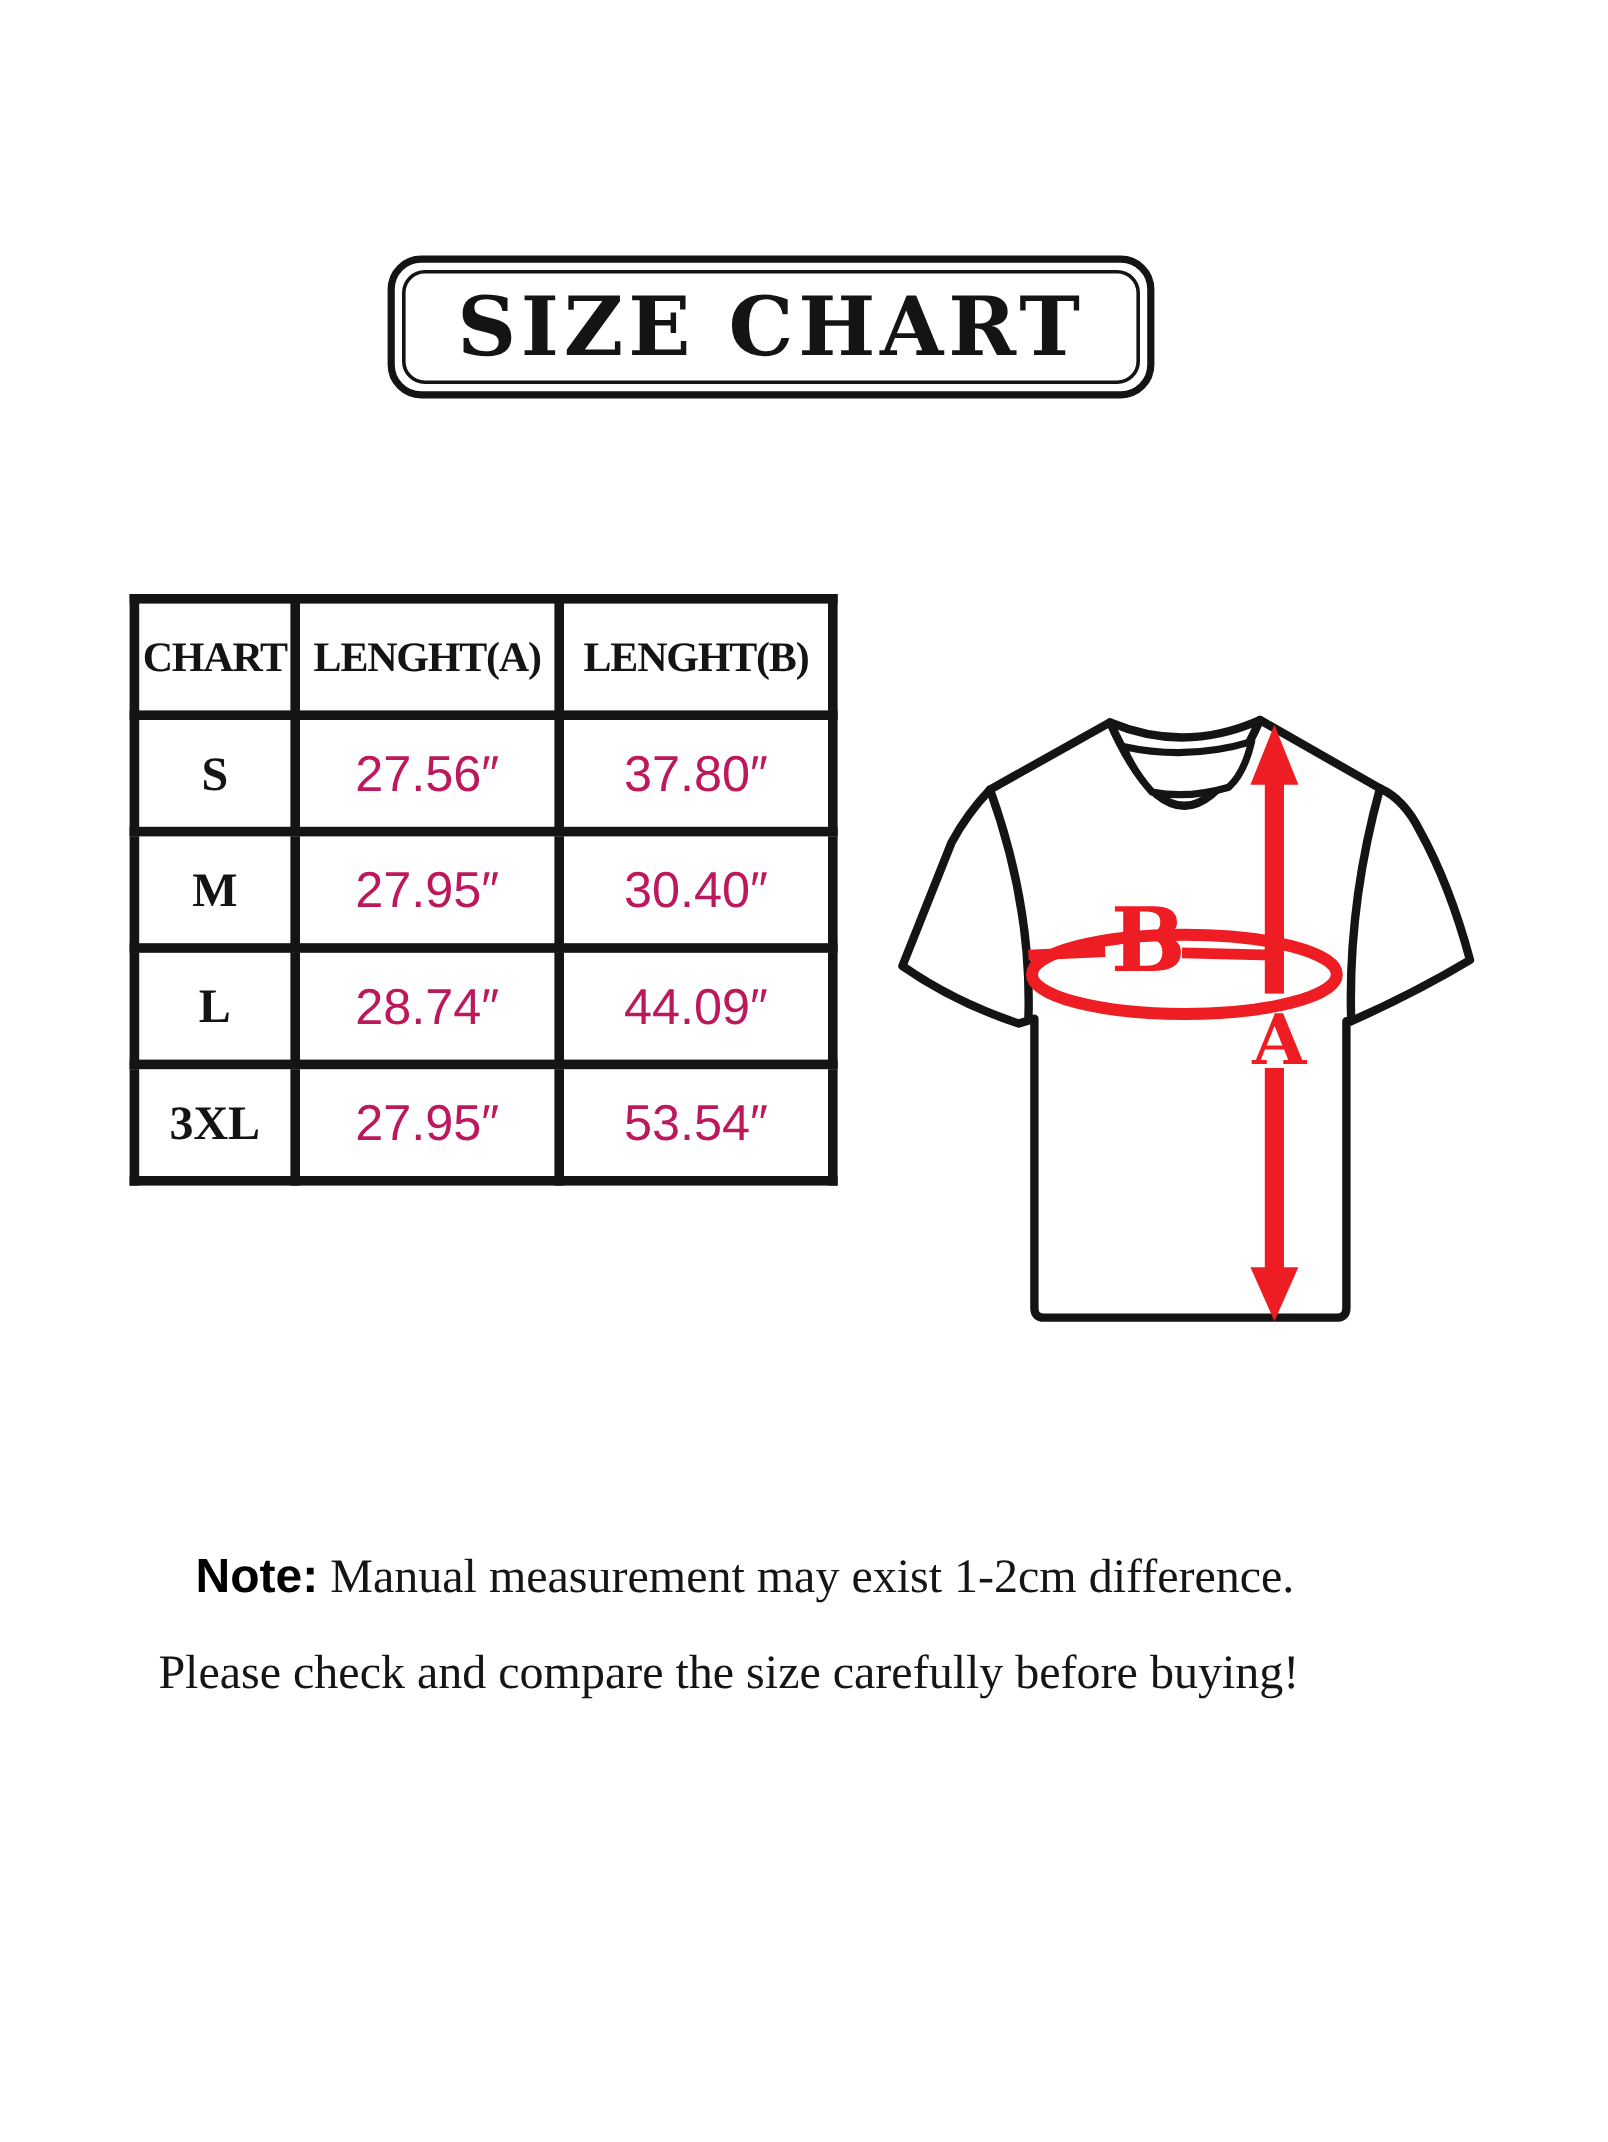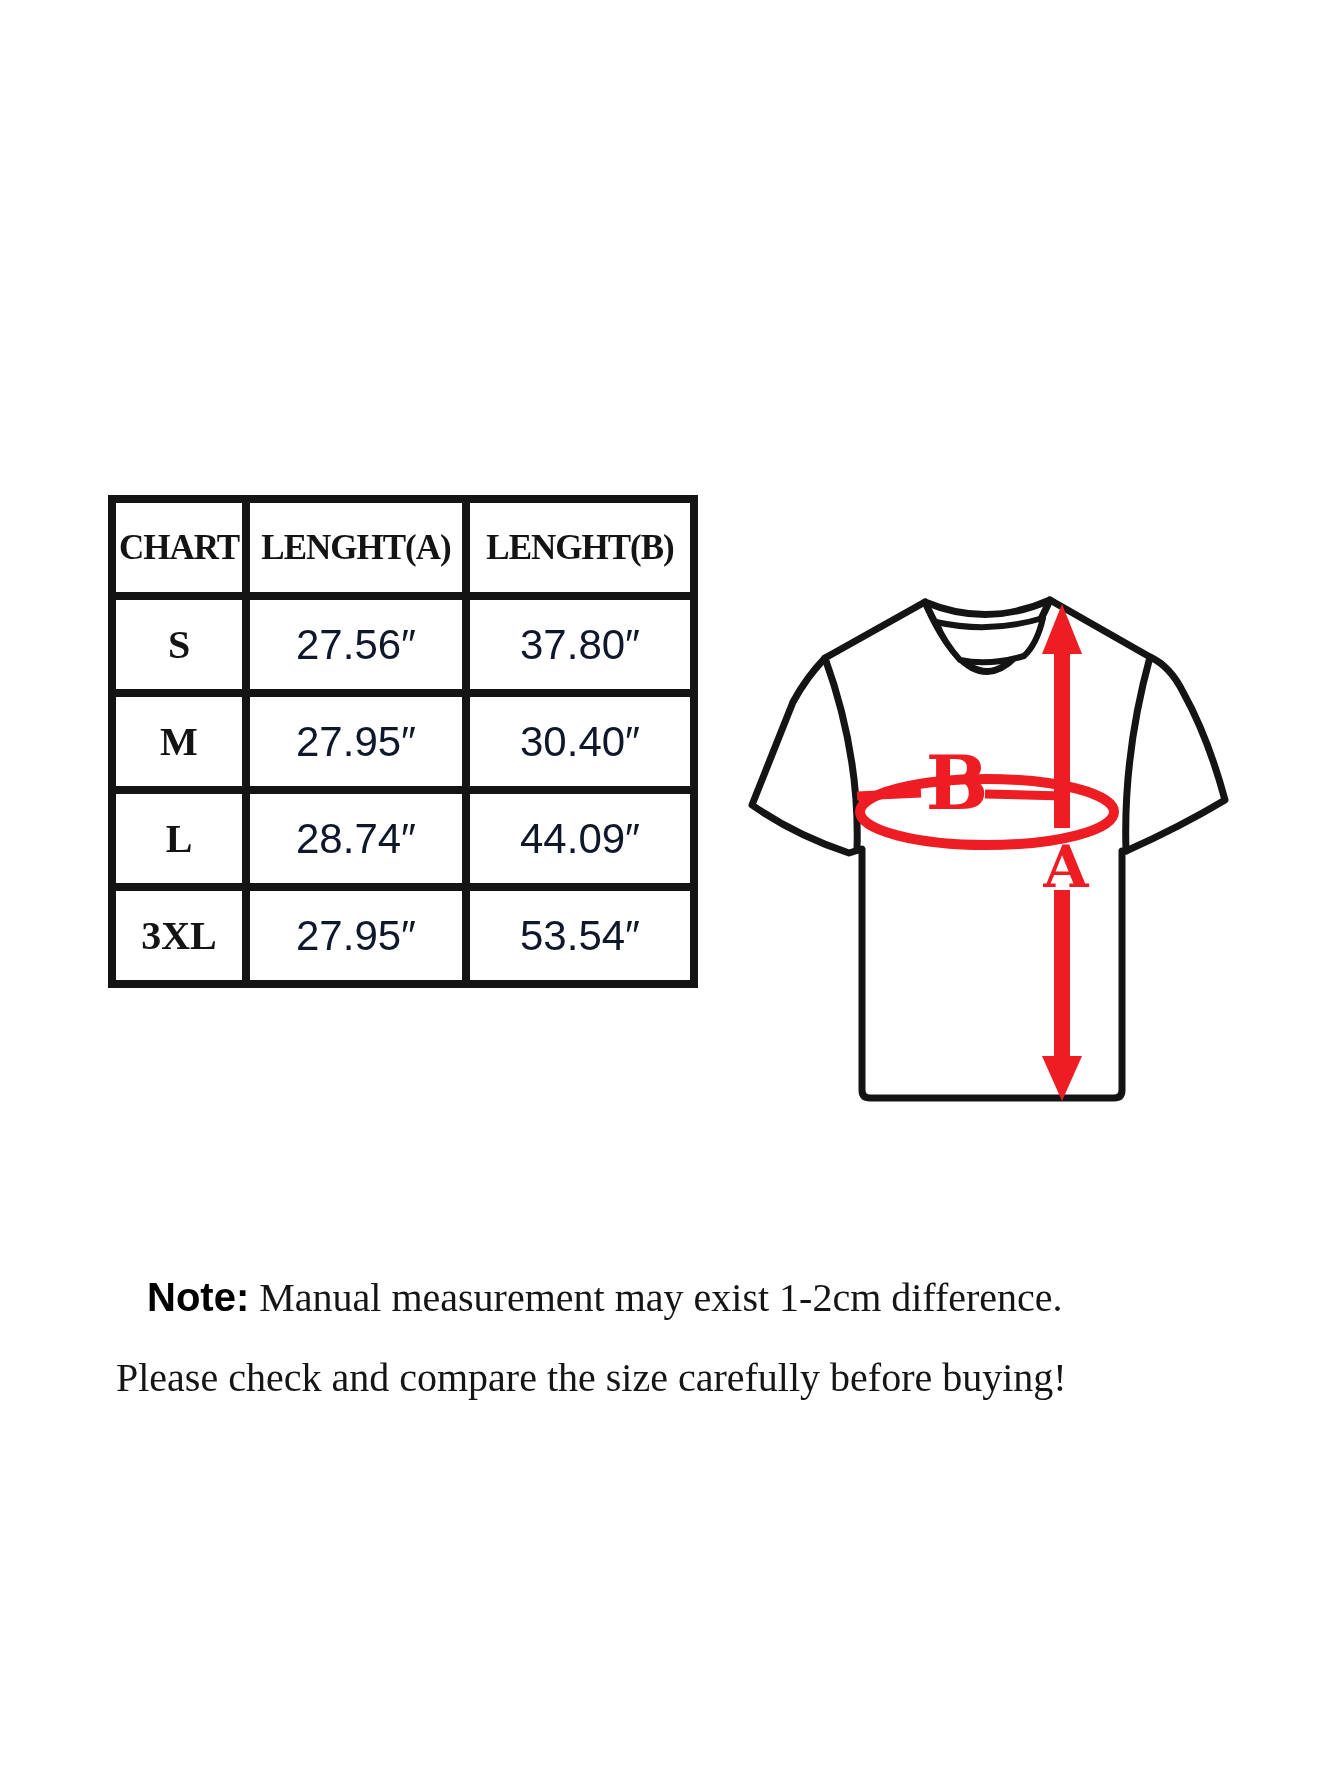--- a/index.html
+++ b/index.html
@@ -44,53 +44,58 @@
   .size-table thead th{
     font-family:"Liberation Serif","DejaVu Serif",serif;
     font-weight:bold;font-size:35px;letter-spacing:-1px;
   }
   .size-table tbody th{
     font-family:"Liberation Serif","DejaVu Serif",serif;
     font-weight:bold;font-size:40px;
   }
   .size-table tbody td{
     font-family:"Liberation Sans","DejaVu Sans",sans-serif;
-    font-weight:400;font-size:42px;color:#0f172a;
+    font-weight:400;font-size:42px;color:#be185d;
   }
 
   
   .diagram{position:absolute;left:740px;top:560px;}
   .outline{fill:#ffffff;stroke:#141414;stroke-width:7;stroke-linejoin:round;stroke-linecap:round;}
   .seam{fill:none;stroke:#141414;stroke-width:7;stroke-linecap:round;}
   .collar{fill:#ffffff;stroke:#141414;stroke-width:6;stroke-linejoin:round;}
   .red-stroke{fill:none;stroke-linecap:butt;}
   .red-fill{stroke:none;}
   .measure-label{
     font-family:"DejaVu Serif","Liberation Serif",serif;
     font-weight:bold;text-anchor:middle;
   }
 
   
   .note-line{
-    position:absolute;margin:0;white-space:nowrap;
+    position:absolute;margin:16px;white-space:nowrap;
     font-family:"Liberation Serif","DejaVu Serif",serif;
     font-size:40px;color:#151515;
   }
   .note-line-1{left:147px;top:1274px;}
   .note-line-2{left:116px;top:1354px;}
   .note-label{
     font-family:"Liberation Sans","DejaVu Sans",sans-serif;
     font-weight:bold;color:#000;
   }
 </style>
 </head>
 <body>
 
 <div class="canvas">
 
+  <div class="title-box">
+    <div class="title-inner">
+      <h1 class="title-text">SIZE CHART</h1>
+    </div>
+  </div>
 
   <table class="size-table">
     <colgroup>
         <col style="width:134px">
         <col style="width:220px">
         <col style="width:228px">
       </colgroup>
     <thead>
       <tr>
         <th>CHART</th>

